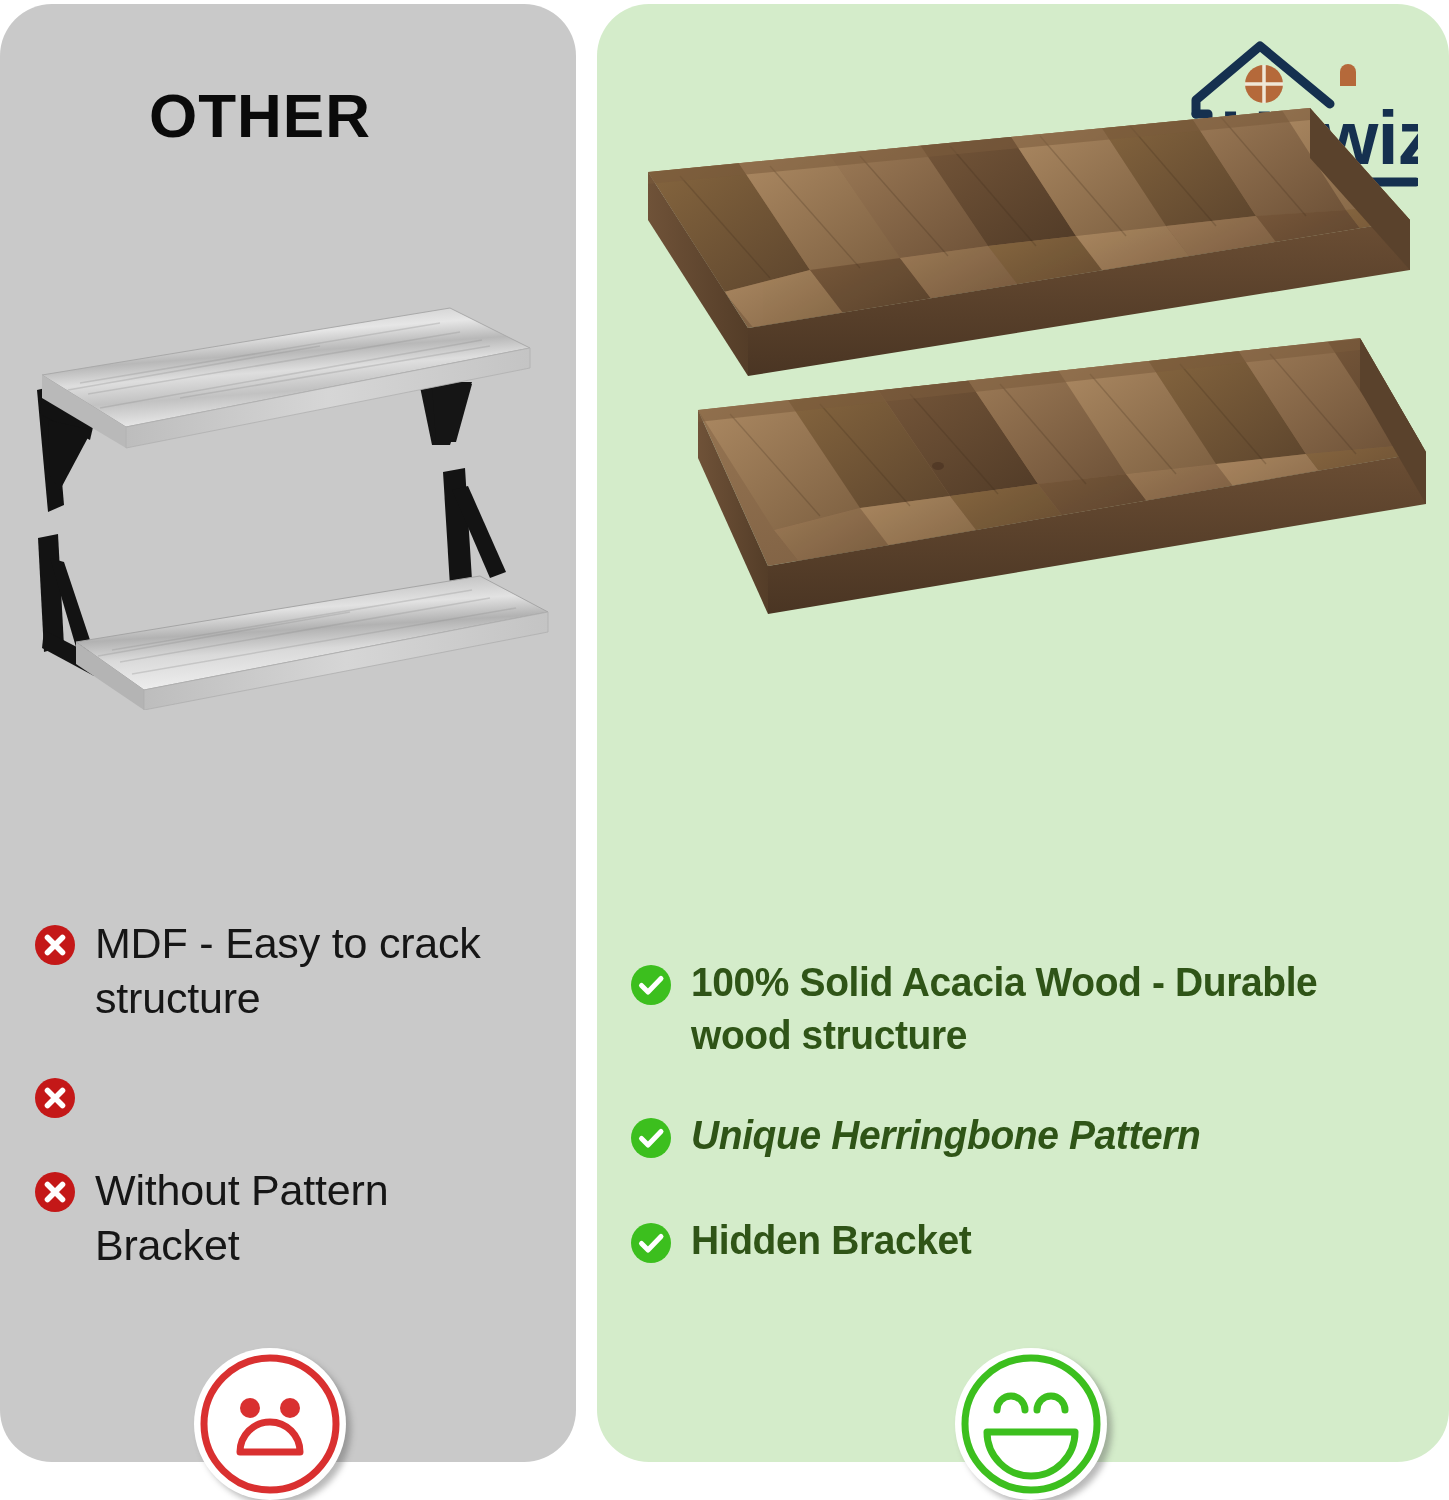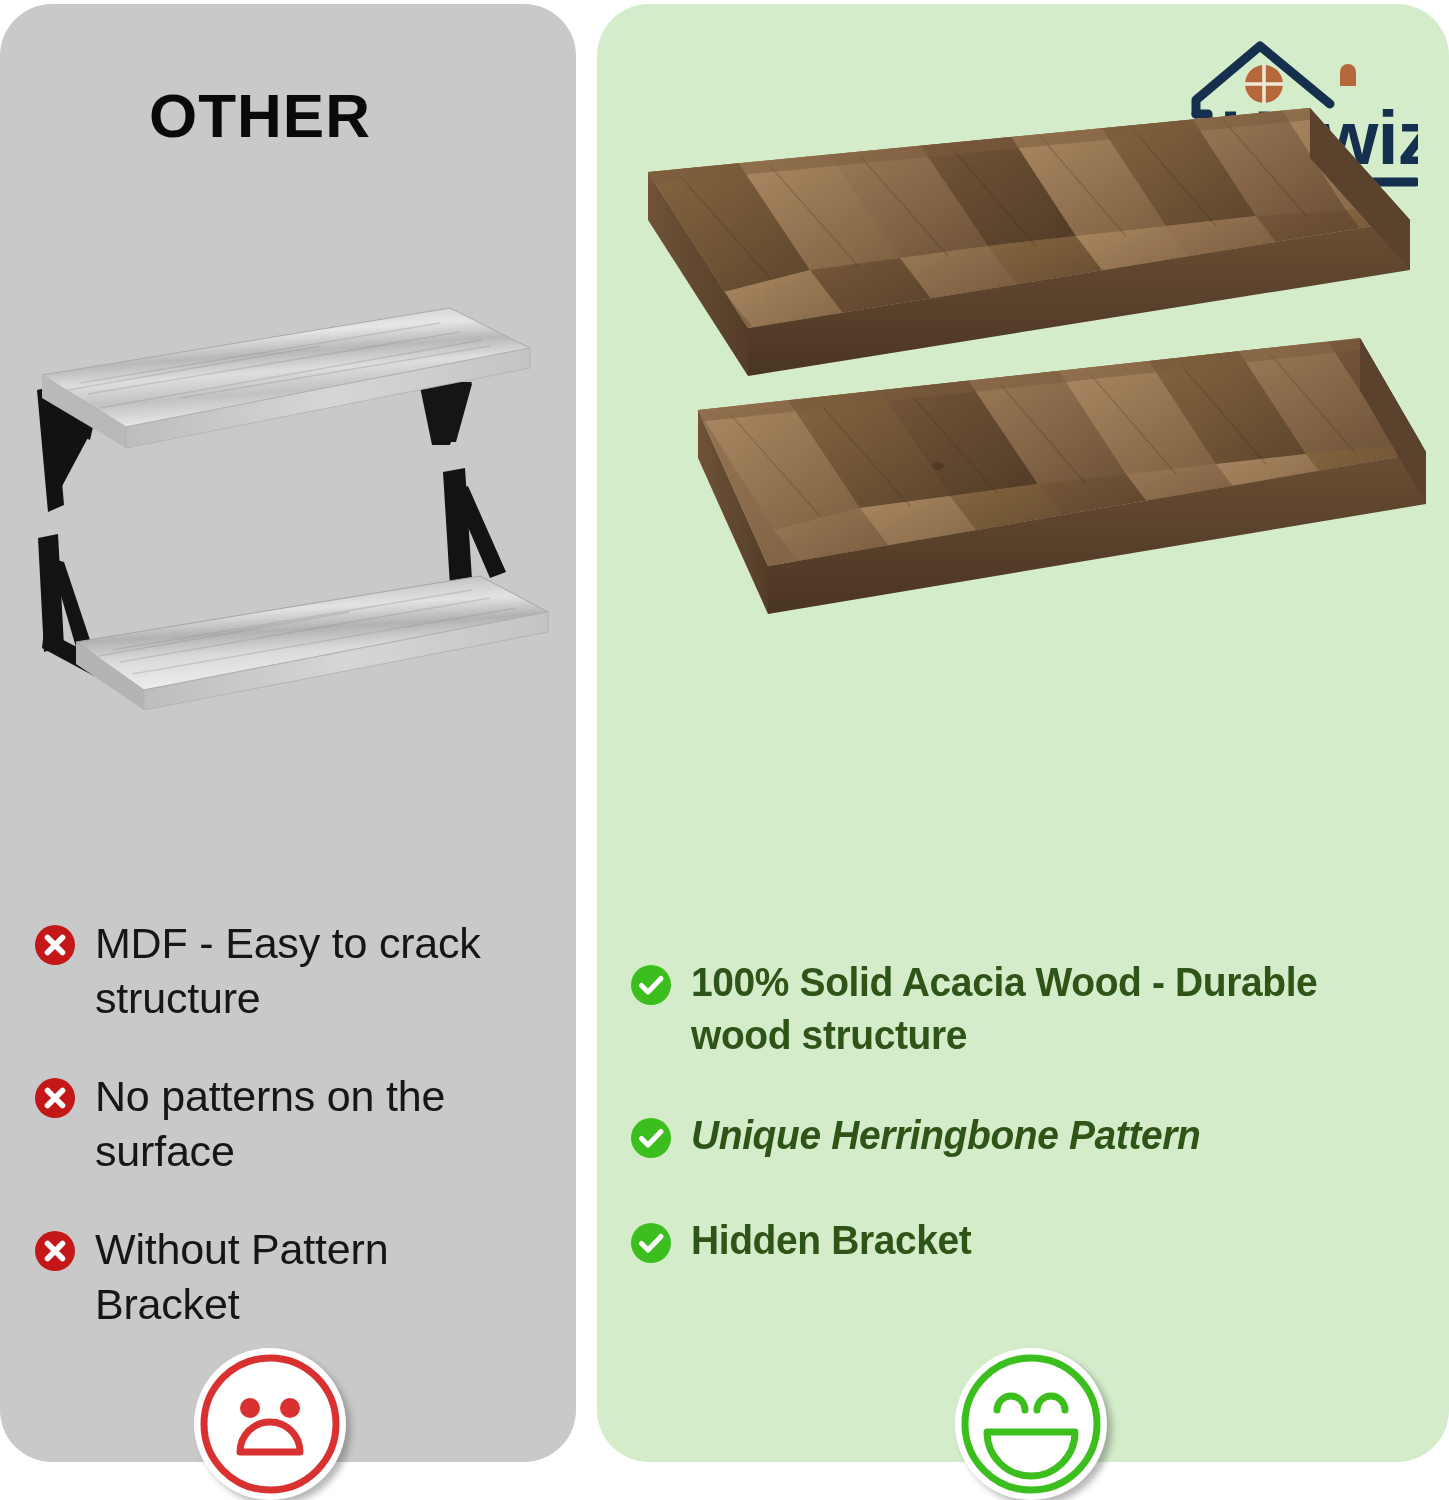--- a/index.html
+++ b/index.html
@@ -376,21 +376,20 @@
       <span class="bullet-text-left">MDF - Easy to crack structure</span>
     </div>
 
     <div class="bullet">
       <span class="bullet-ico">
         <svg width="42" height="42" viewBox="0 0 42 42">
           <circle cx="21" cy="21" r="20" fill="#c41818"></circle>
           <path d="M13.5,13.5 L28.5,28.5 M28.5,13.5 L13.5,28.5" stroke="#ffffff" stroke-width="5.6" stroke-linecap="round"></path>
         </svg>
       </span>
-      <span class="bullet-text-left">No patterns on the surface</span>
     </div>
 
     <div class="bullet">
       <span class="bullet-ico">
         <svg width="42" height="42" viewBox="0 0 42 42">
           <circle cx="21" cy="21" r="20" fill="#c41818"></circle>
           <path d="M13.5,13.5 L28.5,28.5 M28.5,13.5 L13.5,28.5" stroke="#ffffff" stroke-width="5.6" stroke-linecap="round"></path>
         </svg>
       </span>
       <span class="bullet-text-left">Without Pattern Bracket</span>

